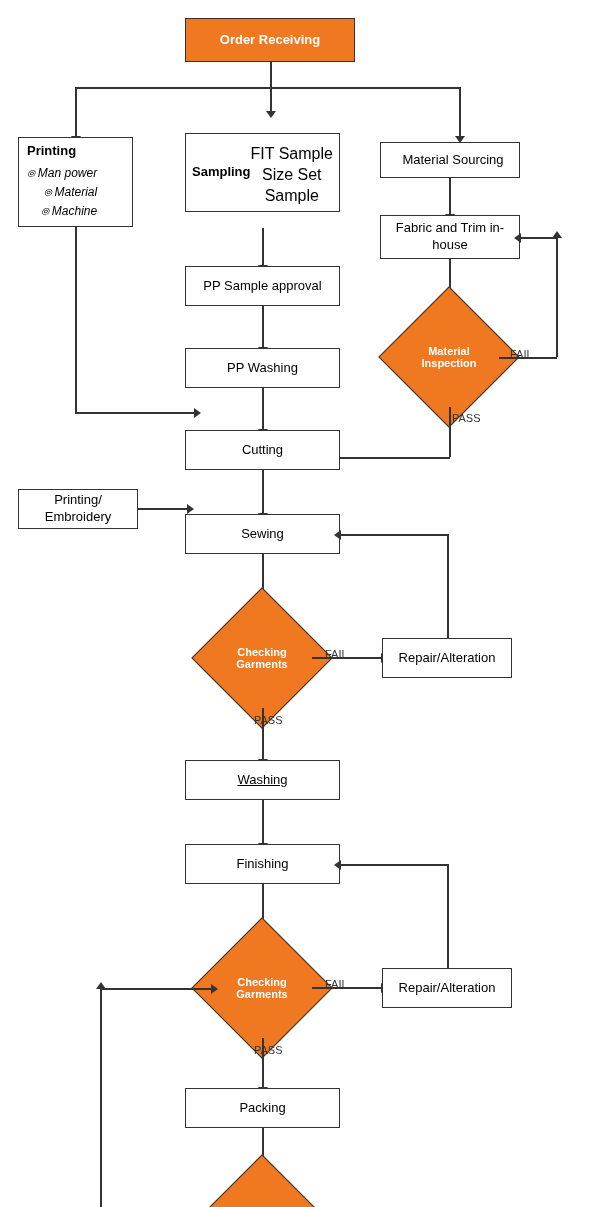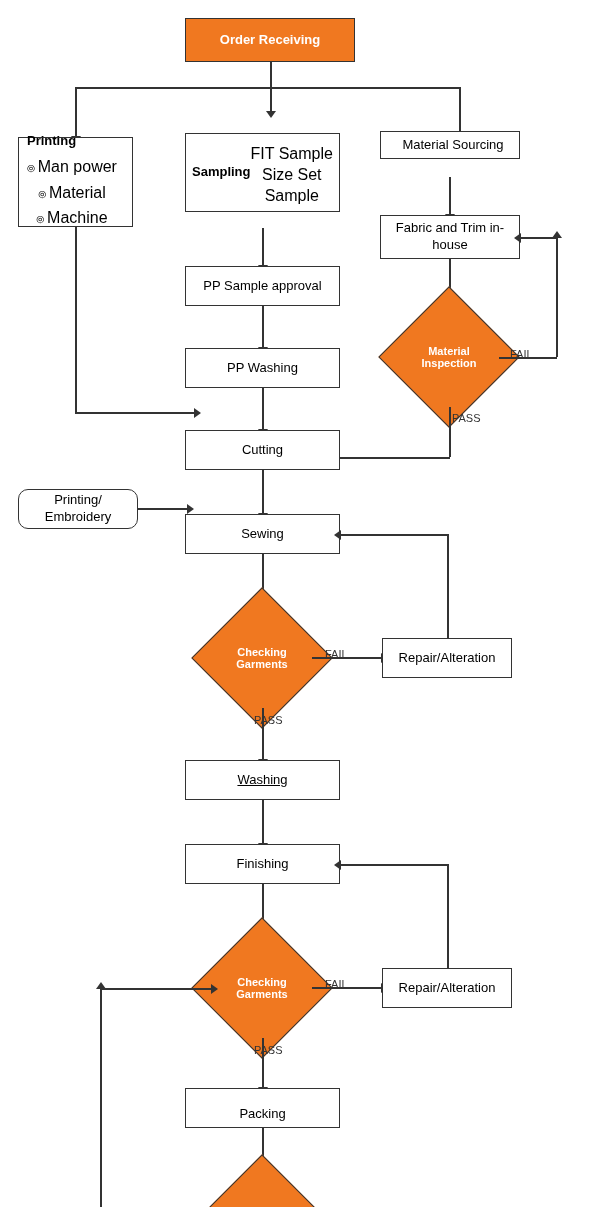--- a/index.html
+++ b/index.html
@@ -101,23 +101,24 @@
       border-bottom: 5px solid transparent;
       border-right: 7px solid #333;
     }
     .label-text {
       position: absolute;
       font-size: 11px;
       color: #333;
     }
     .planning-list {
       list-style: none;
-      text-align: center;
-      font-size: 16px;
+      text-align: right;
+      font-size: 12px;
       line-height: 1.6;
+      font-style: italic;
     }
     .planning-list li::before {
       content: '⦾ ';
       font-size: 10px;
     }
   </style>
 </head>
 <body>
 
 <div class="flowchart">
@@ -144,21 +145,21 @@
   </div>
 
   <div class="arrow arrow-v" style="left:75px; top:227px; height:185px;"></div>
   <div class="arrow arrow-h arrowhead-right" style="left:75px; top:412px; width:120px;"></div>
 
   <div class="box" style="left:185px; top:133px; width:155px; height:79px; flex-direction:row;">
     <div style="font-weight:bold;">Sampling</div>
     <div style="margin-top:6px; font-size:16px;">FIT Sample<br>Size Set Sample</div>
   </div>
 
-  <div class="box" style="left:380px; top:131px; width:140px; height:28px;padding-left:12px;">
+  <div class="box" style="left:380px; top:142px; width:140px; height:36px;padding-left:12px;">
     <span>Material Sourcing</span>
   </div>
 
   <div class="arrow arrow-v arrowhead-down" style="left:449px; top:177px; height:38px;"></div>
 
   <div class="box" style="left:380px; top:215px; width:140px; height:44px; text-align:center;">
     <span>Fabric and Trim in-house</span>
   </div>
 
   <div class="arrow arrow-v arrowhead-down" style="left:449px; top:259px; height:55px;"></div>
@@ -192,21 +193,21 @@
   </div>
 
   <div class="arrow arrow-v arrowhead-down" style="left:262px; top:388px; height:42px;"></div>
 
   <div class="box" style="left:185px; top:430px; width:155px; height:40px;">
     <span>Cutting</span>
   </div>
 
   <div class="arrow arrow-v arrowhead-down" style="left:262px; top:470px; height:44px;"></div>
 
-  <div class="box" style="left:18px; top:489px; width:120px; height:40px; text-align:center;border-radius:10px;">
+  <div class="box" style="left:18px; top:489px; width:120px; height:40px; text-align:center;">
     <span>Printing/ Embroidery</span>
   </div>
 
   <div class="arrow arrow-h arrowhead-right" style="left:138px; top:508px; width:50px;"></div>
 
   <div class="box" style="left:185px; top:514px; width:155px; height:40px;">
     <span>Sewing</span>
   </div>
 
   <div class="arrow arrow-v arrowhead-down" style="left:262px; top:554px; height:58px;"></div>
@@ -254,21 +255,21 @@
     <span>Repair/Alteration</span>
   </div>
 
   <div class="arrow arrow-v" style="left:447px; top:864px; height:104px;"></div>
   <div class="arrow arrow-h arrowhead-left" style="left:340px; top:864px; width:107px;"></div>
 
   <div class="label-text" style="left:254px; top:1044px;">PASS</div>
 
   <div class="arrow arrow-v arrowhead-down" style="left:262px; top:1038px; height:50px;"></div>
 
-  <div class="box" style="left:185px; top:1088px; width:155px; height:40px;align-items:flex-end;">
+  <div class="box" style="left:185px; top:1088px; width:155px; height:40px;">
     <span>Packing</span>
   </div>
 
   <div class="arrow arrow-v arrowhead-down" style="left:262px; top:1128px; height:50px;"></div>
 
   <div class="diamond" style="left:212px; top:1175px;"></div>
   <div class="diamond-label" style="left:212px; top:1175px; width:100px; height:100px; font-size:11px;">
     
   </div>
 

